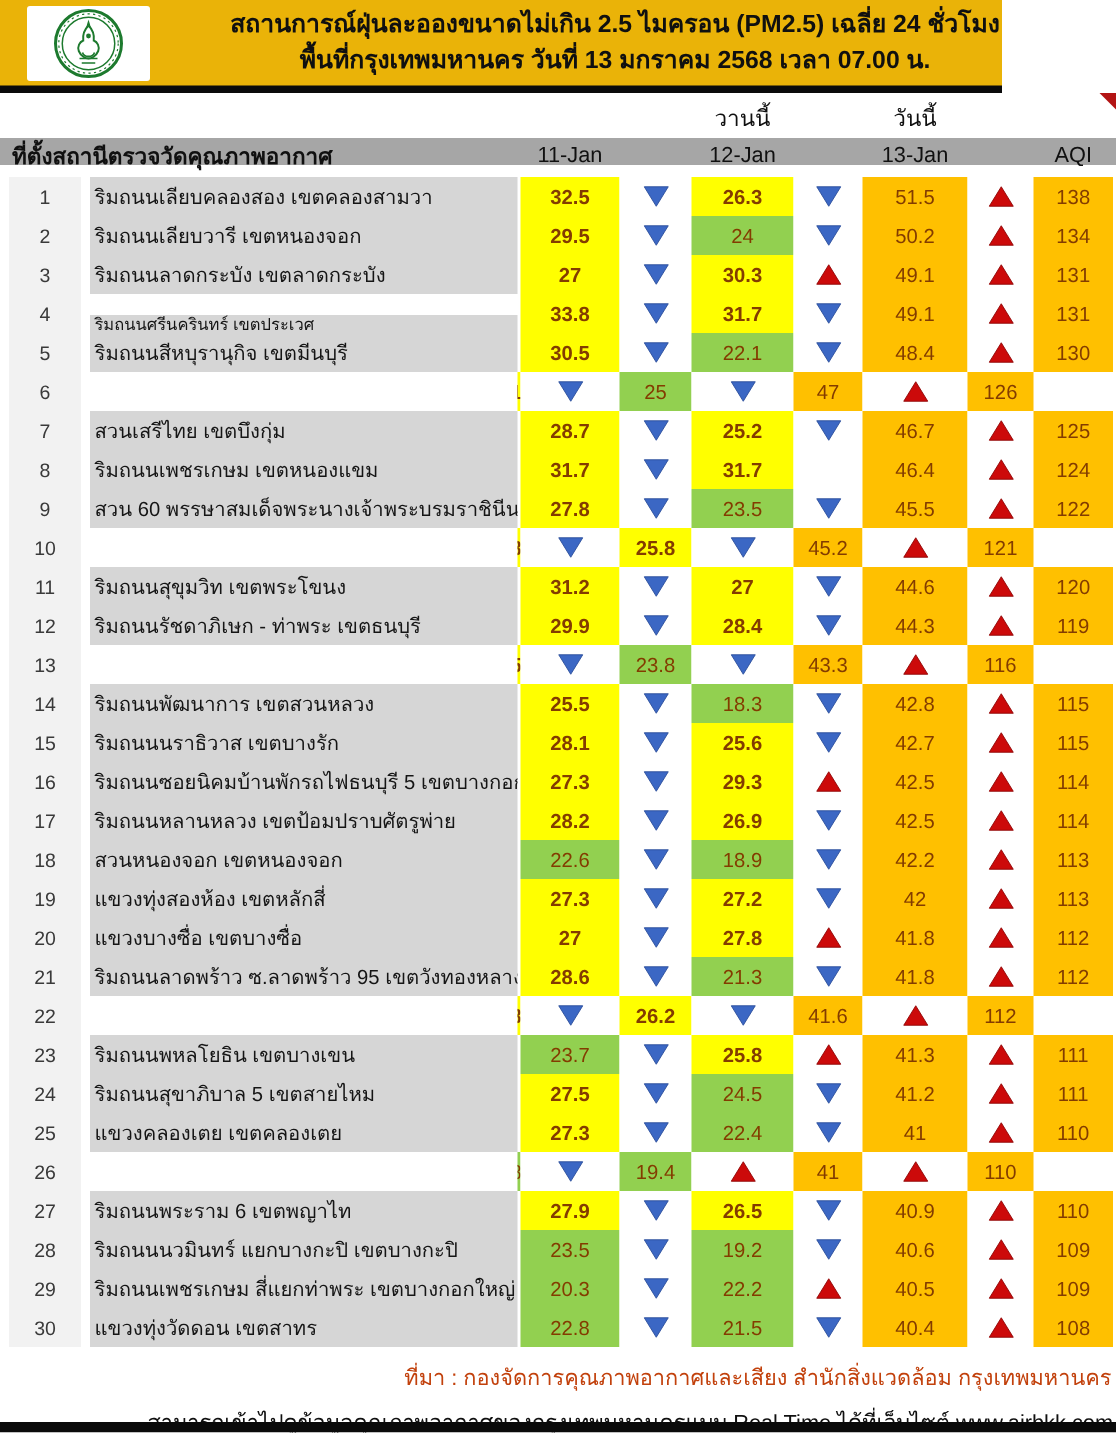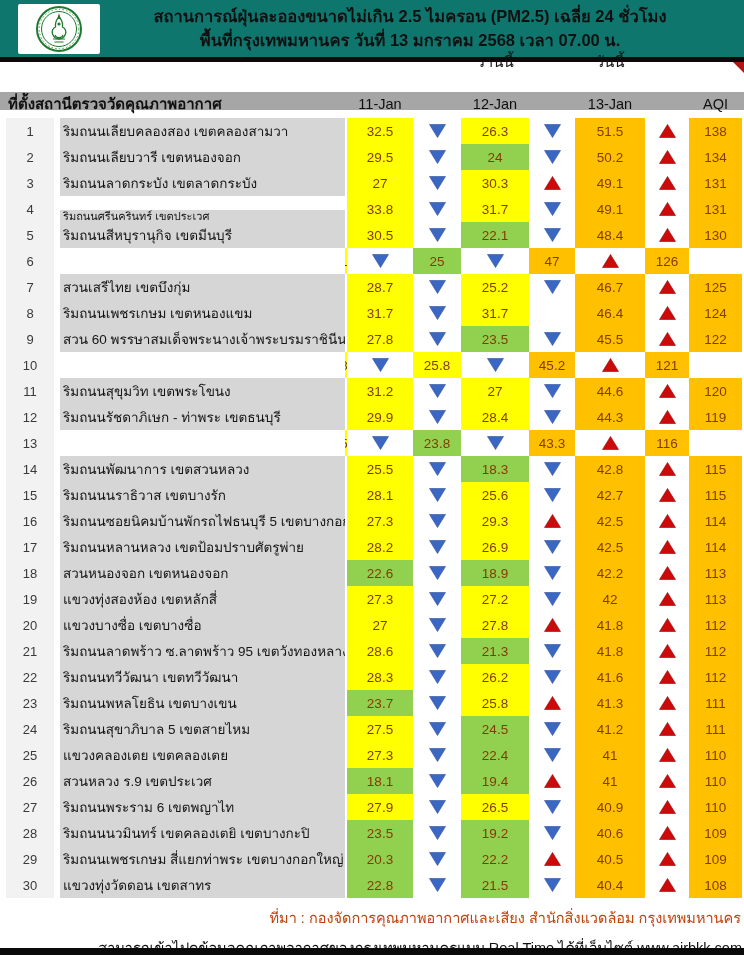--- a/index.html
+++ b/index.html
@@ -3,22 +3,22 @@
 <meta charset="utf-8">
 <style>
   html,body{margin:0;padding:0;}
   body{
     width:744px;height:955px;position:relative;background:#ffffff;
     font-family:"Liberation Sans","DejaVu Sans",sans-serif;
     -webkit-font-smoothing:antialiased;overflow:hidden;
   }
   
   .top-header{
-    position:absolute;left:0;top:0;width:744px;height:57px;
-    background:#0f766e;border-bottom:5px solid #0a0a0a;box-sizing:content-box;
+    position:absolute;left:0;top:0;width:668px;height:57px;
+    background:#eab308;border-bottom:5px solid #0a0a0a;box-sizing:content-box;
   }
   .logo-box{
     position:absolute;left:18px;top:4px;width:82px;height:50px;
     background:#ffffff;border-radius:2px;display:flex;align-items:center;justify-content:center;
   }
   .titles{
     position:absolute;left:100px;top:0;width:620px;height:57px;
     display:flex;flex-direction:column;align-items:center;justify-content:center;gap:3px;
   }
   .title-line{font-size:16.5px;font-weight:bold;color:#101010;line-height:1.25;white-space:nowrap;}
@@ -27,35 +27,35 @@
     position:absolute;right:0;top:62px;width:0;height:0;
     border-top:11px solid #b31414;border-left:11px solid transparent;
   }
   
   .grid{
     display:grid;
     grid-template-columns:48px 6px 285px 2px 66px 48px 68px 46px 70px 44px 53px;
     padding-left:6px;box-sizing:border-box;width:744px;
   }
   
-  .subhead{position:absolute;left:0;top:50px;height:18px;align-items:center;}
+  .subhead{position:absolute;left:0;top:67px;height:18px;align-items:center;}
   .subhead .lbl{font-size:15px;color:#101010;text-align:center;white-space:nowrap;}
   
   .colhead{position:absolute;left:0;top:92px;height:18px;background:#a6a6a6;align-items:center;}
   .colhead .station-h{grid-column:1 / 4;font-size:15px;font-weight:bold;color:#101010;white-space:nowrap;padding-left:2px;}
   .colhead .date-h{font-size:14.5px;color:#101010;text-align:center;white-space:nowrap;}
   
   #rows{position:absolute;left:0;top:118px;width:744px;}
   .row{height:26px;align-items:stretch;}
   .cell{display:flex;align-items:center;justify-content:center;font-size:13.5px;overflow:hidden;}
   .cell-num{background:#f2f2f2;color:#3a3a3a;font-size:13px;}
   .cell-name{background:#d6d6d6;color:#151515;justify-content:flex-start;padding-left:3px;white-space:nowrap;}
   .cell-name.small{font-size:11px;margin-top:14px;}
   .cell-val{color:#833c00;font-size:13.5px;}
-  .bg-y{background:#ffff00;}
+  .bg-y{background:#ffff00;font-weight:bold;}
   .bg-g{background:#92d050;}
   .bg-o{background:#ffc000;}
   .cell-arrow{background:#ffffff;}
   .arrow-svg{display:block;}
   
   .footer{position:absolute;left:0;top:900px;width:744px;}
   .src-line{font-size:14.5px;color:#c2410c;text-align:right;padding-right:3px;margin-top:6px;white-space:nowrap;}
   .link-line{font-size:14.5px;color:#101010;text-align:right;padding-right:2px;margin-top:7px;white-space:nowrap;}
   .bottom-bar{position:absolute;left:0;bottom:0;width:744px;height:7px;background:#0a0a0a;}
 </style>
@@ -643,21 +643,20 @@
         <svg class="arrow-svg" width="17" height="14" viewBox="0 0 17 14">
           <polygon points="8.5,0.5 16.5,13.5 0.5,13.5" fill="#cc0a0a" stroke="#8f0606" stroke-width="0.6"></polygon>
         </svg>
       </div>
     <div class="cell cell-val bg-o">112</div>
   </div>
 
   <div class="grid row">
     <div class="cell cell-num">22</div>
     <div></div>
-    <div class="cell cell-name">ริมถนนทวีวัฒนา เขตทวีวัฒนา</div>
     <div></div>
     <div class="cell cell-val bg-y">28.3</div>
     <div class="cell cell-arrow">
         <svg class="arrow-svg" width="17" height="14" viewBox="0 0 17 14">
           <polygon points="0.5,0.5 16.5,0.5 8.5,13.5" fill="#3b67c4" stroke="#2b4e9b" stroke-width="0.6"></polygon>
         </svg>
       </div>
     <div class="cell cell-val bg-y">26.2</div>
     <div class="cell cell-arrow">
         <svg class="arrow-svg" width="17" height="14" viewBox="0 0 17 14">
@@ -747,21 +746,20 @@
         <svg class="arrow-svg" width="17" height="14" viewBox="0 0 17 14">
           <polygon points="8.5,0.5 16.5,13.5 0.5,13.5" fill="#cc0a0a" stroke="#8f0606" stroke-width="0.6"></polygon>
         </svg>
       </div>
     <div class="cell cell-val bg-o">110</div>
   </div>
 
   <div class="grid row">
     <div class="cell cell-num">26</div>
     <div></div>
-    <div class="cell cell-name">สวนหลวง ร.9 เขตประเวศ</div>
     <div></div>
     <div class="cell cell-val bg-g">18.1</div>
     <div class="cell cell-arrow">
         <svg class="arrow-svg" width="17" height="14" viewBox="0 0 17 14">
           <polygon points="0.5,0.5 16.5,0.5 8.5,13.5" fill="#3b67c4" stroke="#2b4e9b" stroke-width="0.6"></polygon>
         </svg>
       </div>
     <div class="cell cell-val bg-g">19.4</div>
     <div class="cell cell-arrow">
         <svg class="arrow-svg" width="17" height="14" viewBox="0 0 17 14">
@@ -799,21 +797,21 @@
         <svg class="arrow-svg" width="17" height="14" viewBox="0 0 17 14">
           <polygon points="8.5,0.5 16.5,13.5 0.5,13.5" fill="#cc0a0a" stroke="#8f0606" stroke-width="0.6"></polygon>
         </svg>
       </div>
     <div class="cell cell-val bg-o">110</div>
   </div>
 
   <div class="grid row">
     <div class="cell cell-num">28</div>
     <div></div>
-    <div class="cell cell-name">ริมถนนนวมินทร์ เขตคลองเตยิ เขตบางกะปิ</div>
+    <div class="cell cell-name">ริมถนนนวมินทร์ แยกบางกะปิ เขตบางกะปิ</div>
     <div></div>
     <div class="cell cell-val bg-g">23.5</div>
     <div class="cell cell-arrow">
         <svg class="arrow-svg" width="17" height="14" viewBox="0 0 17 14">
           <polygon points="0.5,0.5 16.5,0.5 8.5,13.5" fill="#3b67c4" stroke="#2b4e9b" stroke-width="0.6"></polygon>
         </svg>
       </div>
     <div class="cell cell-val bg-g">19.2</div>
     <div class="cell cell-arrow">
         <svg class="arrow-svg" width="17" height="14" viewBox="0 0 17 14">

